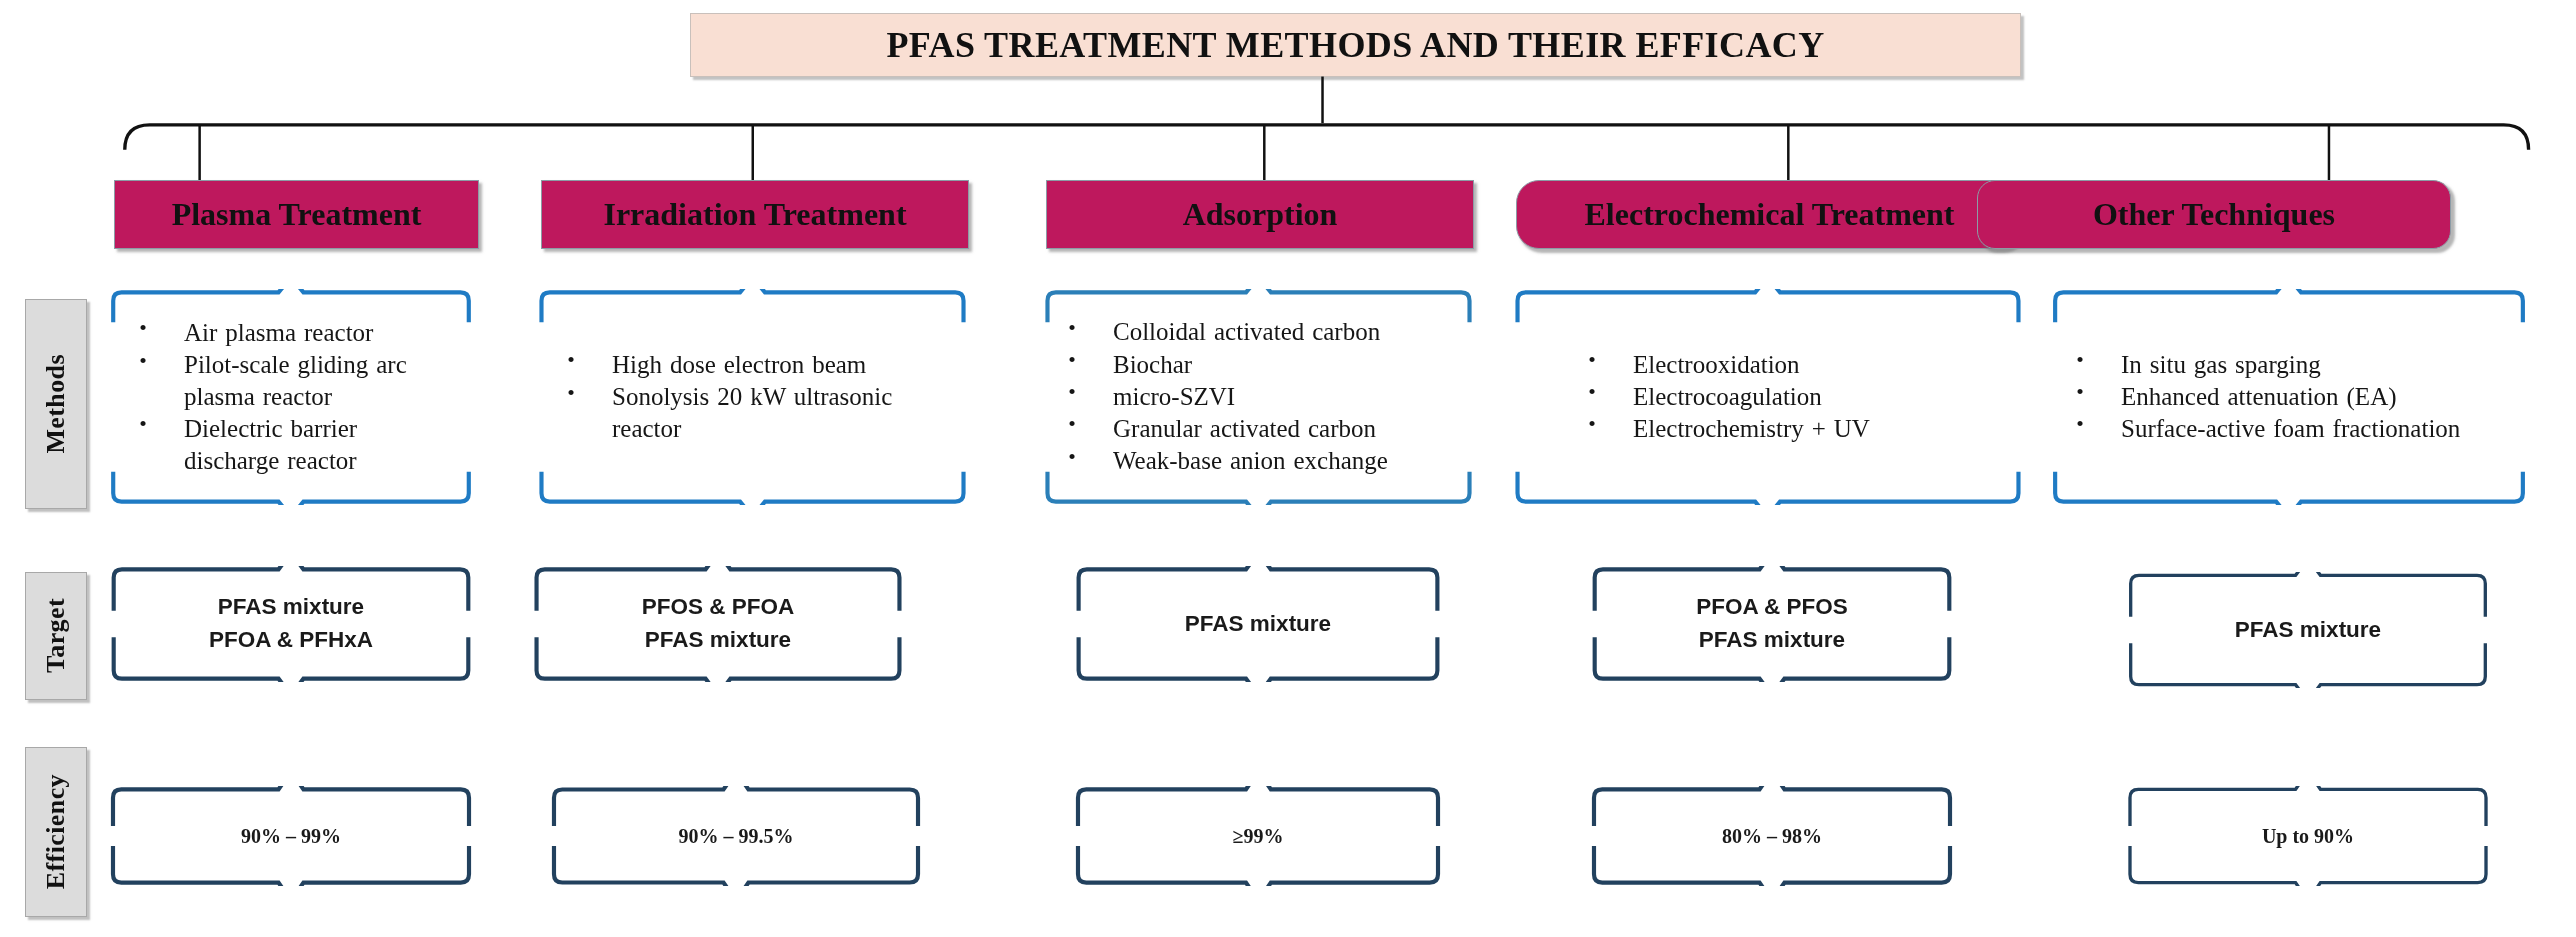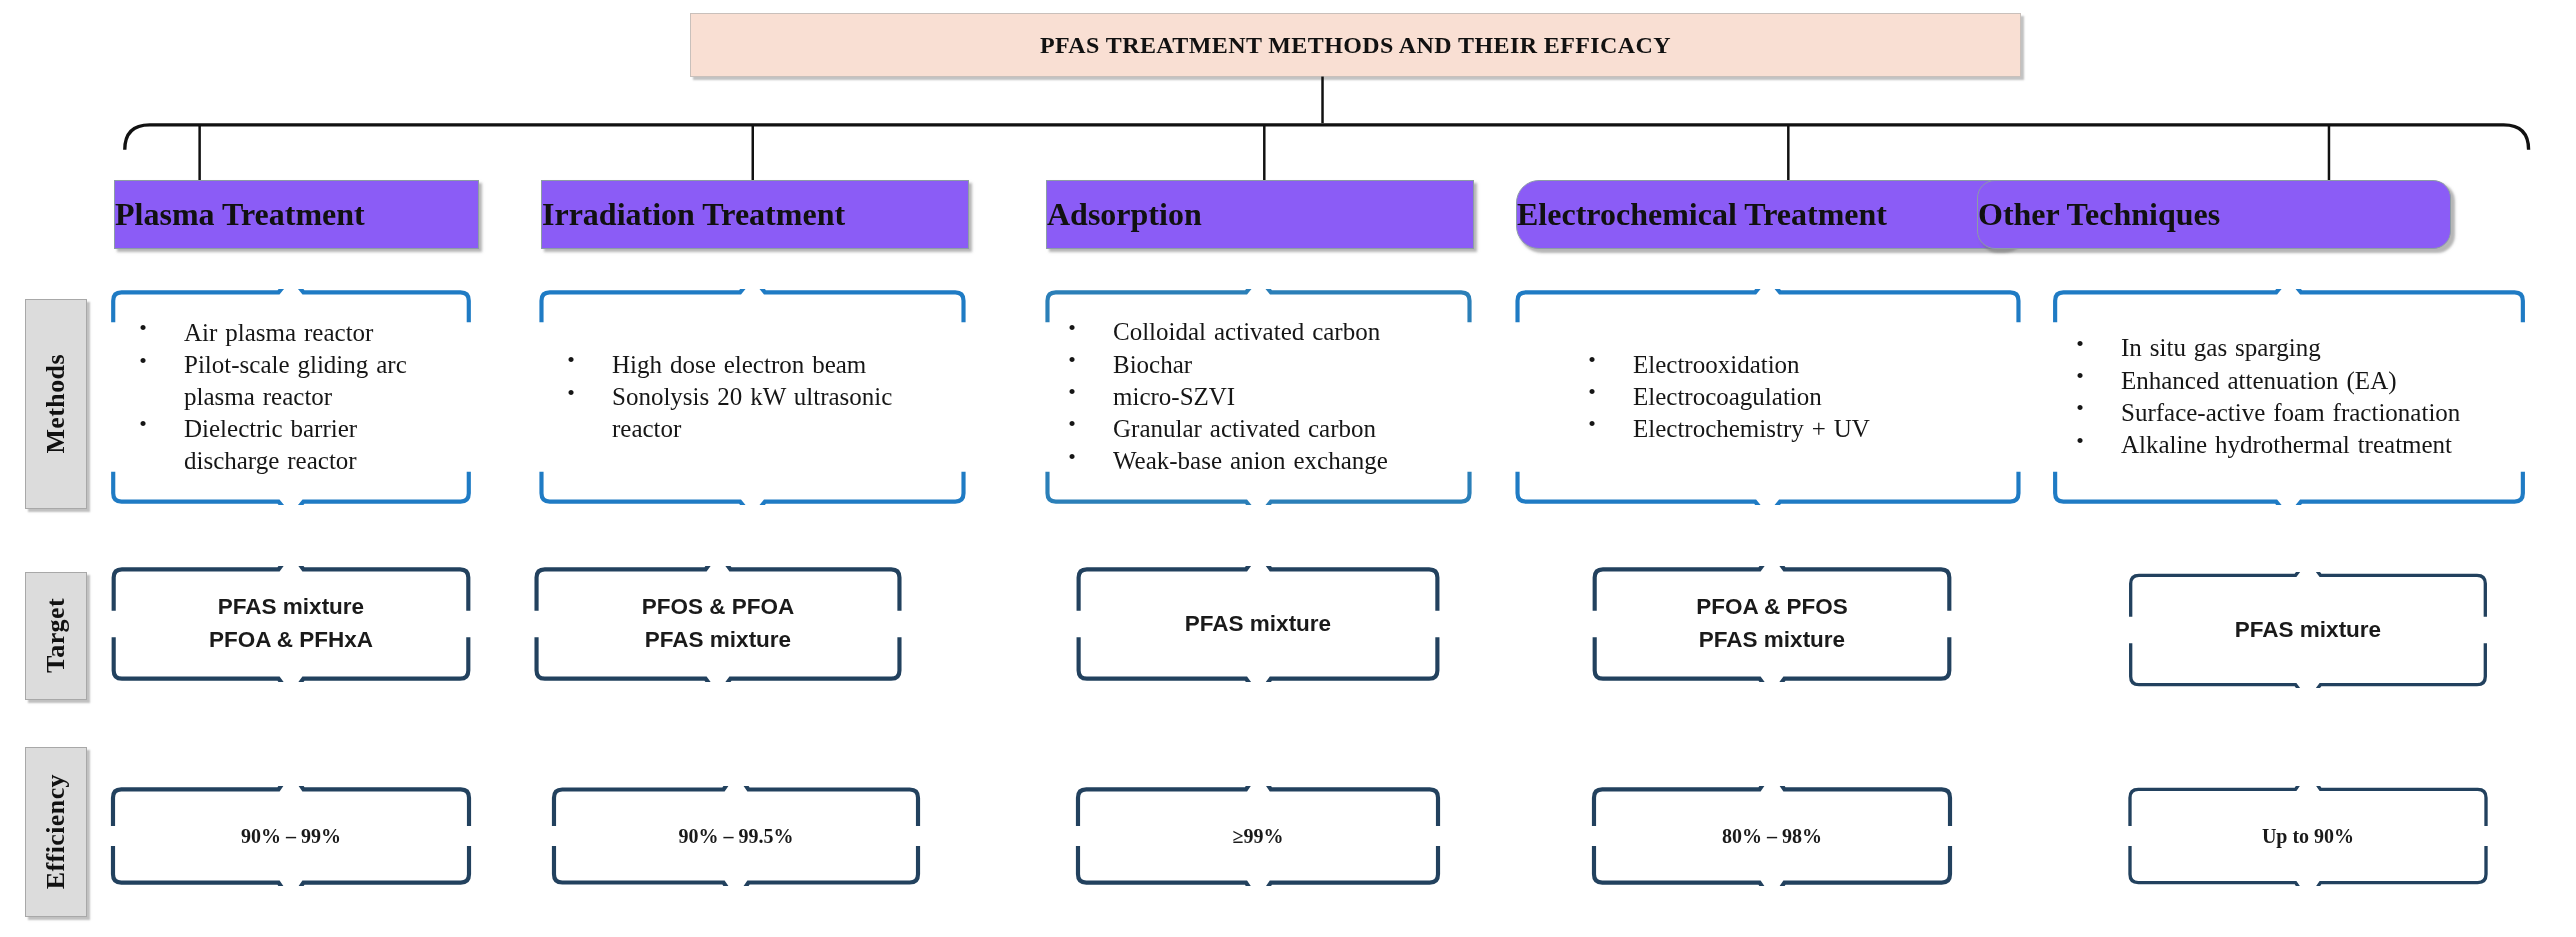--- a/index.html
+++ b/index.html
@@ -25,43 +25,43 @@
     background: #F9DFD3;
     border: 0.8px solid #c9c0bb;
     box-shadow: 2.5px 2.5px 1.7px rgba(120,120,120,0.45);
     display: flex;
     align-items: center;
     justify-content: center;
   }
   #title-text {
     font-family: "Liberation Serif", "DejaVu Serif", serif;
     font-weight: bold;
-    font-size: 24px;
+    font-size: 36px;
     letter-spacing: 0.4px;
     color: #111111;
     white-space: nowrap;
   }
 
   
   #tree-svg {
     position: absolute;
     left: 0;
     top: 0;
     width: 2576px;
     height: 208px;
     pointer-events: none;
   }
   .col-header {
     position: absolute;
-    background: #8b5cf6;
+    background: #be185d;
     border: 0.8px solid #8c9ca6;
     box-shadow: 3.3px 3.3px 2.5px rgba(110,110,110,0.5);
     display: flex;
     align-items: center;
-    justify-content: flex-start;
+    justify-content: center;
     top: 180px;
     height: 67px;
   }
   .col-header span {
     font-weight: bold;
     font-size: 32px;
     color: #111111;
     white-space: nowrap;
   }
 
@@ -254,21 +254,20 @@
 <div class="cell" style="left:2050px; top:289px; width:478px; height:216px;">
   <svg class="cell-svg" width="478" height="216" viewBox="0 0 575 260">
     <path d="M6 40 L6 14 Q6 4 16 4 L272 4 L287 -14 L302 4 L559 4 Q569 4 569 14 L569 40" stroke="#1F7BC4" stroke-width="5" fill="none"></path>
     <path d="M6 220 L6 246 Q6 256 16 256 L272 256 L287 274 L302 256 L559 256 Q569 256 569 246 L569 220" stroke="#1F7BC4" stroke-width="5" fill="none"></path>
   </svg>
   <div class="cell-inner">
     <ul class="method-list" style="padding-left:23px;">
       <li>In situ gas sparging</li>
       <li>Enhanced attenuation (EA)</li>
       <li>Surface-active foam fractionation</li>
-      <li>Alkaline hydrothermal treatment</li>
     </ul>
   </div>
 </div>
 
 <div class="cell" style="left:108px; top:566px; width:366px; height:116px;">
   <svg class="cell-svg" width="366" height="116" viewBox="0 0 440 140">
     <path d="M6 54 L6 14 Q6 4 16 4 L205 4 L220 -16 L235 4 L424 4 Q434 4 434 14 L434 54" stroke="#22415E" stroke-width="5" fill="none"></path>
     <path d="M6 86 L6 126 Q6 136 16 136 L205 136 L220 156 L235 136 L424 136 Q434 136 434 126 L434 86" stroke="#22415E" stroke-width="5" fill="none"></path>
   </svg>
   <div class="cell-inner">

